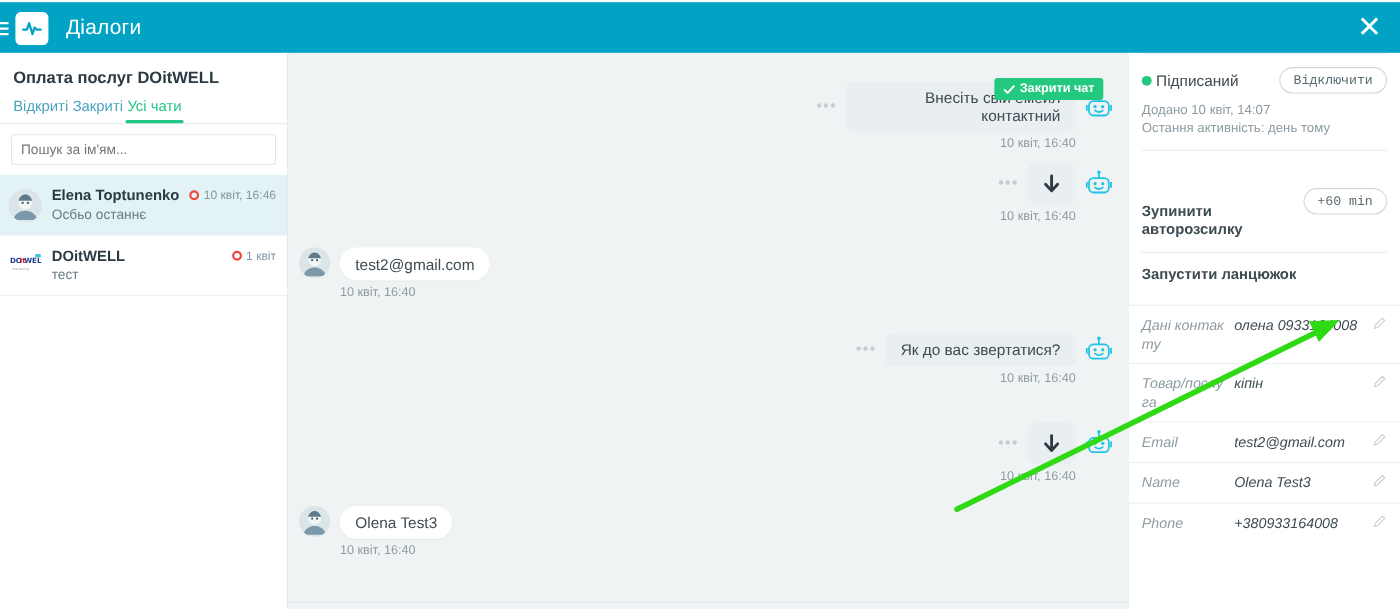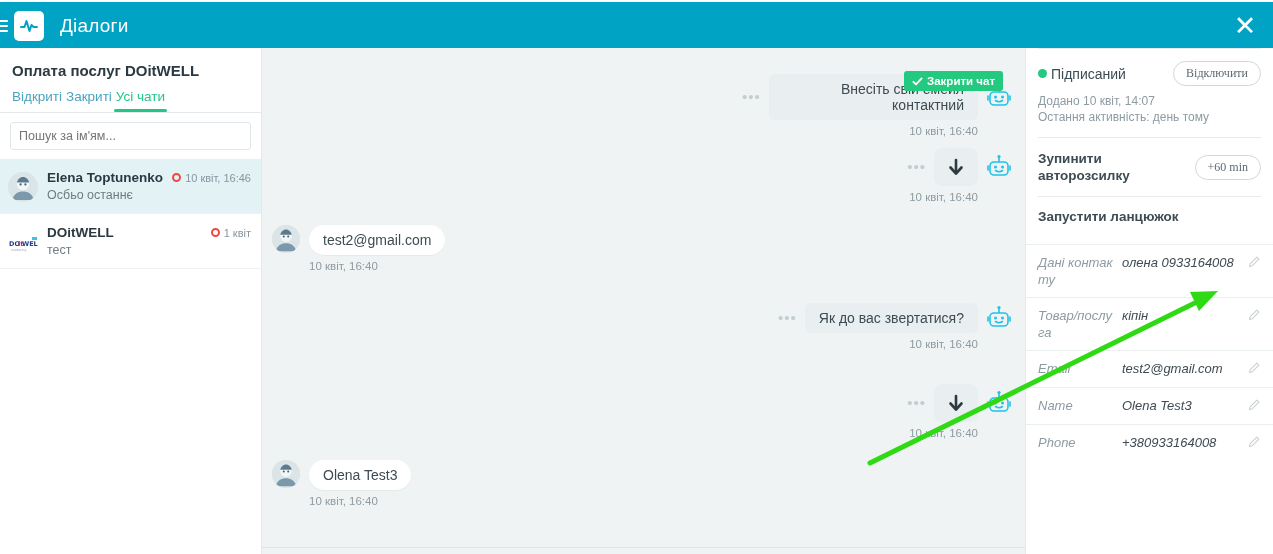--- a/index.html
+++ b/index.html
@@ -64,21 +64,21 @@
     font-size:12.5px; color:#9aa8ad; padding:0 8px;
     font-family:"Liberation Sans", sans-serif; outline:none; background:#fff;
   }
   .chat-item {
     display:flex; align-items:flex-start; padding:11px 10px 11px 8px;
     border-bottom:1px solid #edf1f2; cursor:pointer; position:relative;
   }
   .chat-item.selected { background:#e3f2f5; }
   .ci-avatar {
     width:30px; height:30px; border-radius:50%; flex:0 0 auto; margin-top:2px;
-    overflow:hidden; display:flex; align-items:flex-end; justify-content:center;
+    overflow:hidden; display:flex; align-items:flex-start; justify-content:center;
     background:#dbe5e8;
   }
   .ci-avatar.plain { background:transparent; border-radius:0; }
   .ci-body { flex:1 1 auto; padding-left:9px; min-width:0; }
   .ci-row1 { display:flex; align-items:center; justify-content:space-between; }
   .ci-name { font-size:13.5px; font-weight:bold; color:#2b3a42; white-space:nowrap; }
   .ci-meta { display:flex; align-items:center; gap:4px; white-space:nowrap; }
   .ci-dot-o {
     width:9px; height:9px; border:2px solid #f0483e; border-radius:50%;
     flex:0 0 auto;
@@ -129,24 +129,24 @@
   .rp-handle { font-size:13px; color:#8d9ba2; text-align:center; padding:8px 0 10px 0; }
   .rp-rule { height:1px; background:#e7edee; margin:0 12px; }
   .rp-sec { padding:12px 12px 12px 12px; }
   .rp-status-row { display:flex; align-items:center; justify-content:space-between; }
   .rp-status-left { display:flex; align-items:center; gap:4px; }
   .green-dot { width:9px; height:9px; border-radius:50%; background:#22c97e; flex:0 0 auto; }
   .rp-status-label { font-size:14px; color:#3d4b52; }
   .pill-btn {
     border:1px solid #cfd9dd; border-radius:14px; padding:4px 12px;
     font-size:12px; color:#5a6a72; background:#fff; cursor:pointer;
-    white-space:nowrap; font-family:Liberation Serif, serif;
+    white-space:nowrap; font-family:Liberation Mono, monospace;
   }
   .rp-sub { font-size:12px; color:#8d9ba2; margin-top:7px; line-height:16px; }
-  .rp-bold-label { font-size:13.5px; font-weight:bold; color:#3d4b52; line-height:17px; }
+  .rp-bold-label { font-size:13.5px; font-weight:bold; color:#3d4b52; line-height:17px;margin-top:34px; }
   .rp-row-between { display:flex; align-items:center; justify-content:space-between; gap:8px; }
   .rp-chain-title { font-size:13.5px; font-weight:bold; color:#3d4b52; margin-bottom:8px; }
   .chain-row { display:flex; align-items:center; gap:6px; }
   .chain-select {
     flex:1 1 auto; height:32px; border:1.6px solid #f2607f; border-radius:3px;
     background:#fff; font-size:13.5px; color:#5f6f77; padding:0 22px 0 10px;
     font-family:"Liberation Sans", sans-serif; outline:none;
     appearance:none; -webkit-appearance:none; cursor:pointer;
     background-image:
       linear-gradient(45deg, transparent 50%, #7d8c93 50%),

